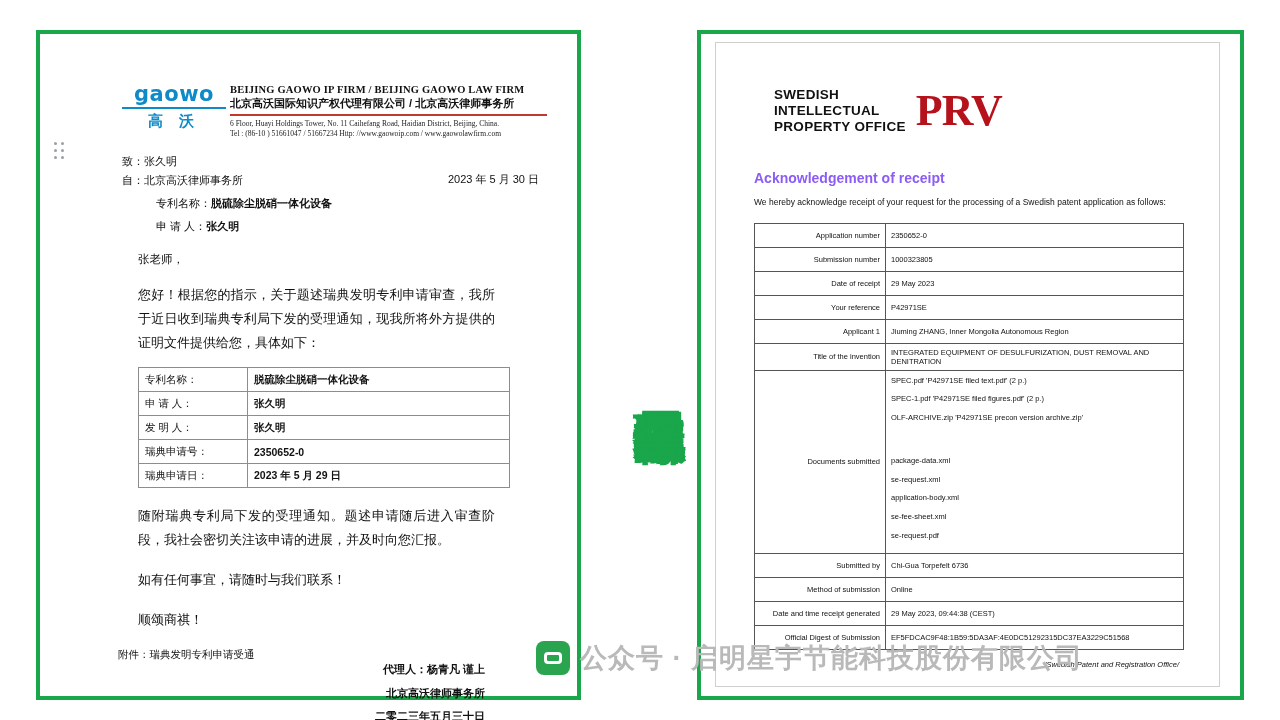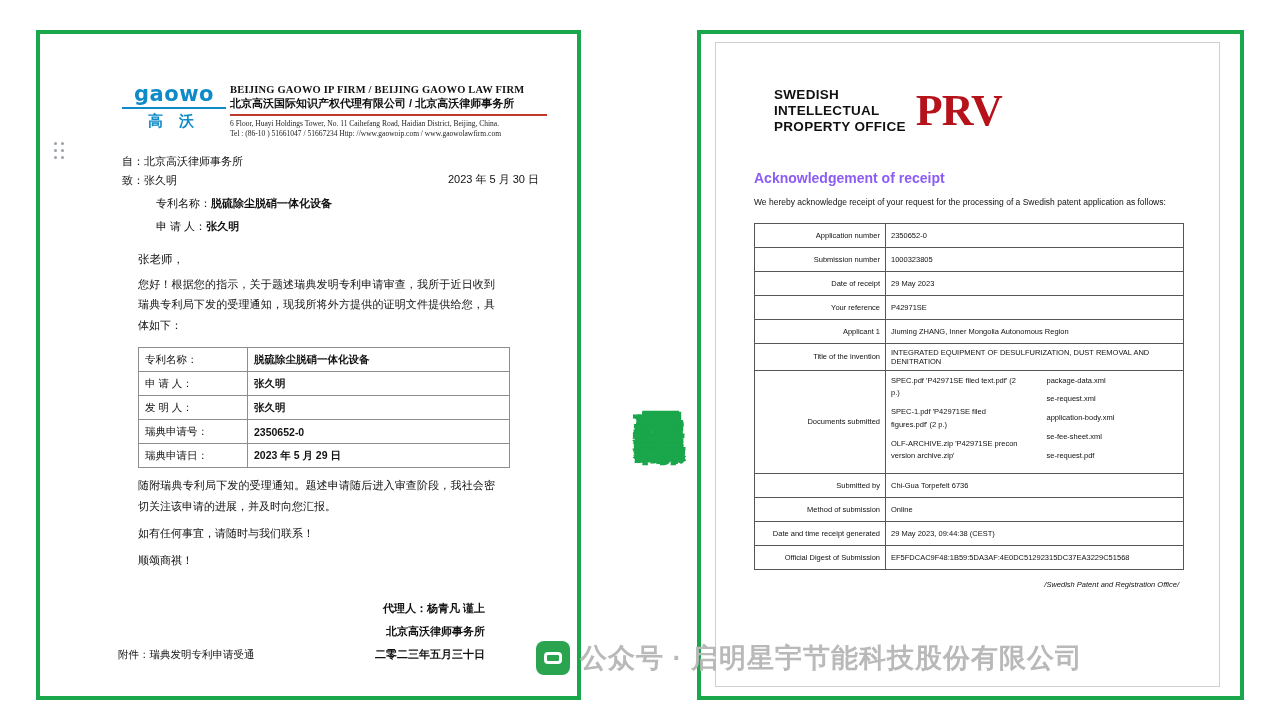--- a/index.html
+++ b/index.html
@@ -35,21 +35,21 @@
   .firm-cn{font-size:11px;font-weight:bold;color:#111;margin-top:1px;}
   .firm-rule{height:1.5px;background:#c0392b;margin:3px 0 3px 0;}
   .firm-addr{font-size:7.5px;color:#222;line-height:1.45;font-family:"Liberation Serif",serif;}
 
   .meta{margin:12px 0 0 52px;font-size:11px;line-height:1.7;color:#111;position:relative;}
   .meta .date{position:absolute;right:8px;top:18px;font-size:11px;}
   .subject{margin:12px 0 0 68px;font-size:11.5px;font-weight:bold;color:#111;text-decoration:underline;}
   .kv{margin:4px 0 0 86px;font-size:11px;color:#111;line-height:1.75;}
   .kv b{font-weight:bold;}
   .salute{margin:16px 0 0 68px;font-size:11.5px;color:#111;}
-  .para{margin:7px 52px 0 68px;font-size:11px;line-height:1.85;color:#111;text-align:justify;}
+  .para{margin:16px 52px 0 68px;font-size:13px;line-height:1.85;color:#111;text-align:justify;}
 
   table.info{
     margin:12px 0 0 68px;border-collapse:collapse;width:372px;font-size:10.5px;color:#111;
   }
   table.info td{border:1px solid #8d8d8d;padding:3px 6px;height:17px;}
   table.info td.k{width:96px;}
   table.info td.v{font-weight:bold;}
 
   .sign{margin-top:26px;text-align:right;padding-right:62px;font-size:11px;line-height:2.1;color:#111;font-weight:bold;}
   .attach{position:absolute;left:78px;bottom:34px;font-size:10.5px;color:#111;}
@@ -83,21 +83,21 @@
   .ack-sub{margin:10px 4px 0 4px;font-size:8.5px;color:#111;line-height:1.55;}
 
   table.receipt{
     margin:14px 0 0 4px;border-collapse:collapse;width:430px;font-size:7.5px;color:#111;
     table-layout:fixed;
   }
   table.receipt td{border:1px solid #555;padding:4px 5px;vertical-align:middle;height:15px;}
   table.receipt td.lbl{width:120px;text-align:right;}
   table.receipt td.val{text-align:left;}
   table.receipt td.docs{vertical-align:top;line-height:1.7;}
-  .docs-grid{display:flex;gap:24px;}
+  .docs-grid{display:flex;gap:24px;flex-direction:column;}
   .docs-col{flex:1;}
   .docs-col div{margin-bottom:6px;}
   .footer-right{margin:10px 6px 0 0;text-align:right;font-size:7.5px;font-style:italic;color:#111;}
 
   
   .wm{
     position:absolute;left:536px;top:640px;display:flex;align-items:center;gap:10px;
   }
   .wm-badge{
     width:34px;height:34px;border-radius:8px;background:#2aa44f;position:relative;
@@ -133,22 +133,22 @@
         <div class="firm">
           <div class="firm-en">BEIJING GAOWO IP FIRM / BEIJING GAOWO LAW FIRM</div>
           <div class="firm-cn">北京高沃国际知识产权代理有限公司 / 北京高沃律师事务所</div>
           <div class="firm-rule"></div>
           <div class="firm-addr">6 Floor, Huayi Holdings Tower, No. 11 Caihefang Road, Haidian District, Beijing, China.</div>
           <div class="firm-addr">Tel : (86-10 ) 51661047 / 51667234    Http: //www.gaowoip.com / www.gaowolawfirm.com</div>
         </div>
       </div>
 
       <div class="meta">
+        <div>致：张久明</div>
         <div>自：北京高沃律师事务所</div>
-        <div>致：张久明</div>
         <div class="date">2023 年 5 月 30 日</div>
       </div>
 
 
       <div class="kv">
         <span>专利名称：</span><b>脱硫除尘脱硝一体化设备</b>
       </div>
       <div class="kv">
         <span>申 请 人：</span><b>张久明</b>
       </div>

